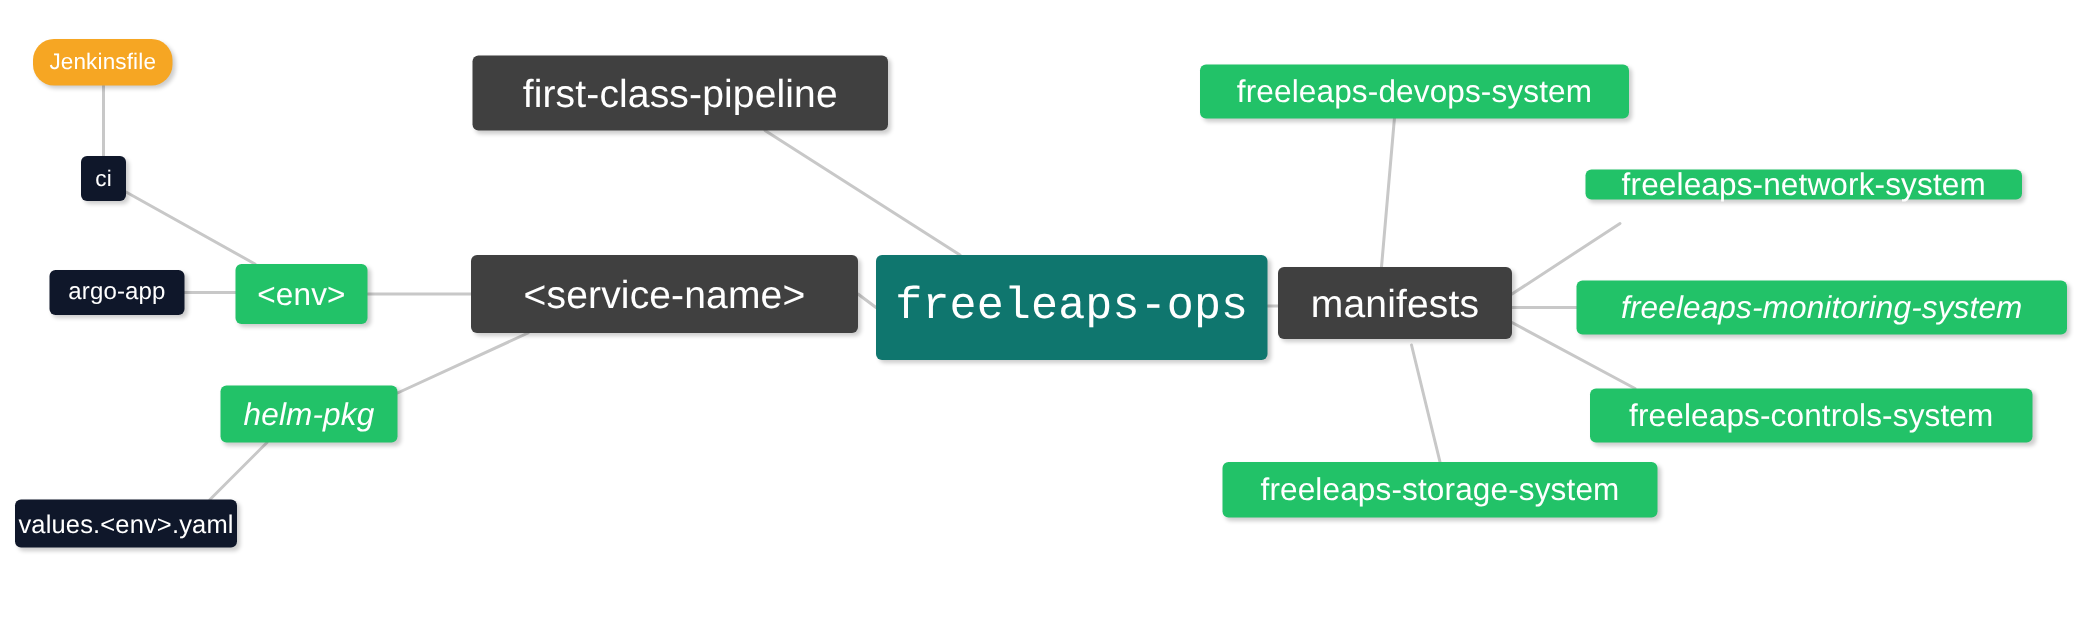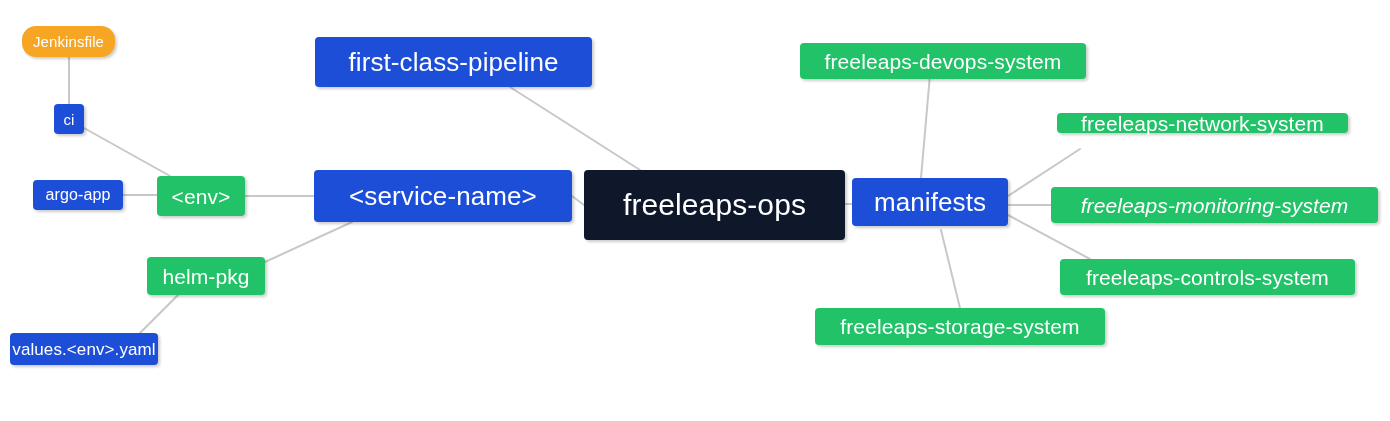--- a/index.html
+++ b/index.html
@@ -34,25 +34,25 @@
     align-items: center;
     justify-content: center;
     border-radius: 4px;
     color: #ffffff;
     white-space: nowrap;
     line-height: 1;
     box-shadow: 2px 2px 3px rgba(0, 0, 0, 0.20);
     padding: 0 10px;
     letter-spacing: 0.1px;
   }
-  .n-root      { background: #0f172a; }
-  .n-blue      { background: #1d4ed8; }
+  .n-root      { background: #0f766e; font-family: Liberation Mono, monospace; }
+  .n-blue      { background: #404040; }
   .n-green     { background: #22C268; }
   .n-orange    { background: #F6A623; border-radius: 14px; }
-  .n-red       { background: #1d4ed8; }
+  .n-red       { background: #0f172a; }
 </style>
 </head>
 <body>
 
 <div id="canvas">
   <svg id="edge-layer" viewBox="0 0 1390 421" width="1390" height="421">
       <line x1="584" y1="205" x2="572" y2="196" stroke="#c8c8c8" stroke-width="2" stroke-linecap="round"></line>
       <line x1="640" y1="170" x2="510" y2="87" stroke="#c8c8c8" stroke-width="2" stroke-linecap="round"></line>
       <line x1="845" y1="204" x2="852" y2="204" stroke="#c8c8c8" stroke-width="2" stroke-linecap="round"></line>
       <line x1="314" y1="196" x2="245" y2="196" stroke="#c8c8c8" stroke-width="2" stroke-linecap="round"></line>
@@ -66,21 +66,21 @@
       <line x1="1008" y1="205" x2="1051" y2="205" stroke="#c8c8c8" stroke-width="2" stroke-linecap="round"></line>
       <line x1="1008" y1="215" x2="1090" y2="259" stroke="#c8c8c8" stroke-width="2" stroke-linecap="round"></line>
       <line x1="941" y1="230" x2="960" y2="308" stroke="#c8c8c8" stroke-width="2" stroke-linecap="round"></line>
     </svg>
   <div id="node-layer">
       <div class="node n-root" style="left: 584px; top: 170px; width: 261px; height: 70px; font-size: 30px;">freeleaps-ops</div>
       <div class="node n-blue" style="left: 314px; top: 170px; width: 258px; height: 52px; font-size: 26px; text-align: right;">&lt;service-name&gt;</div>
       <div class="node n-blue" style="left: 852px; top: 178px; width: 156px; height: 48px; font-size: 26px;">manifests</div>
       <div class="node n-blue" style="left: 315px; top: 37px; width: 277px; height: 50px; font-size: 26px;">first-class-pipeline</div>
       <div class="node n-green" style="left: 157px; top: 176px; width: 88px; height: 40px; font-size: 21px;">&lt;env&gt;</div>
-      <div class="node n-green" style="left: 147px; top: 257px; width: 118px; height: 38px; font-size: 21px;">helm-pkg</div>
+      <div class="node n-green" style="left: 147px; top: 257px; width: 118px; height: 38px; font-size: 21px; font-style: italic;">helm-pkg</div>
       <div class="node n-red" style="left: 54px; top: 104px; width: 30px; height: 30px; font-size: 15px;">ci</div>
       <div class="node n-orange" style="left: 22px; top: 26px; width: 93px; height: 31px; font-size: 15px;">Jenkinsfile</div>
       <div class="node n-red" style="left: 33px; top: 180px; width: 90px; height: 30px; font-size: 16px;">argo-app</div>
       <div class="node n-red" style="left: 10px; top: 333px; width: 148px; height: 32px; font-size: 17px;">values.&lt;env&gt;.yaml</div>
       <div class="node n-green" style="left: 800px; top: 27px; width: 286px; height: 36px; font-size: 21px; margin-top: 16px;">freeleaps-devops-system</div>
       <div class="node n-green" style="left: 1057px; top: 113px; width: 291px; height: 20px; font-size: 21px;">freeleaps-network-system</div>
       <div class="node n-green" style="left: 1051px; top: 187px; width: 327px; height: 36px; font-size: 21px; font-style: italic;">freeleaps-monitoring-system</div>
       <div class="node n-green" style="left: 1060px; top: 259px; width: 295px; height: 36px; font-size: 21px;">freeleaps-controls-system</div>
       <div class="node n-green" style="left: 815px; top: 308px; width: 290px; height: 37px; font-size: 21px;">freeleaps-storage-system</div>
     </div>

